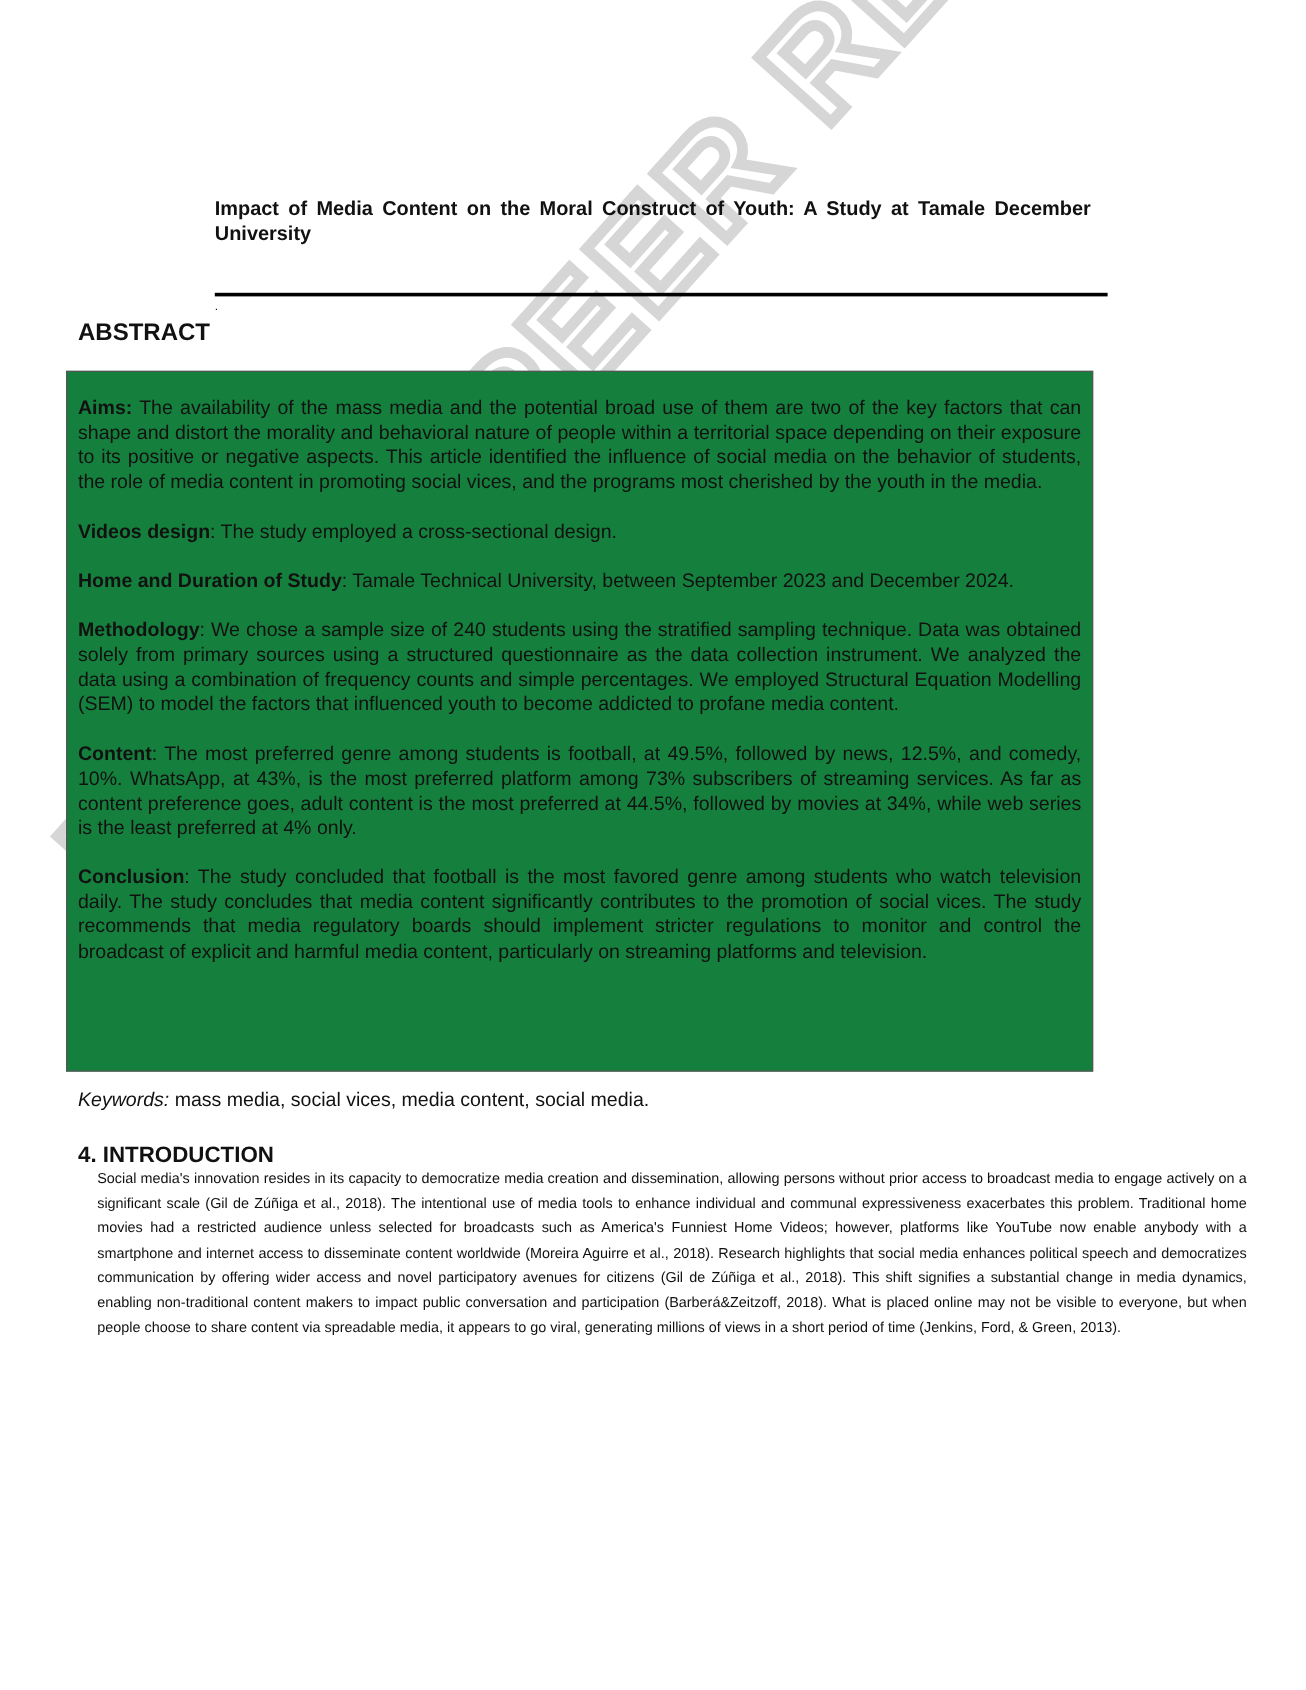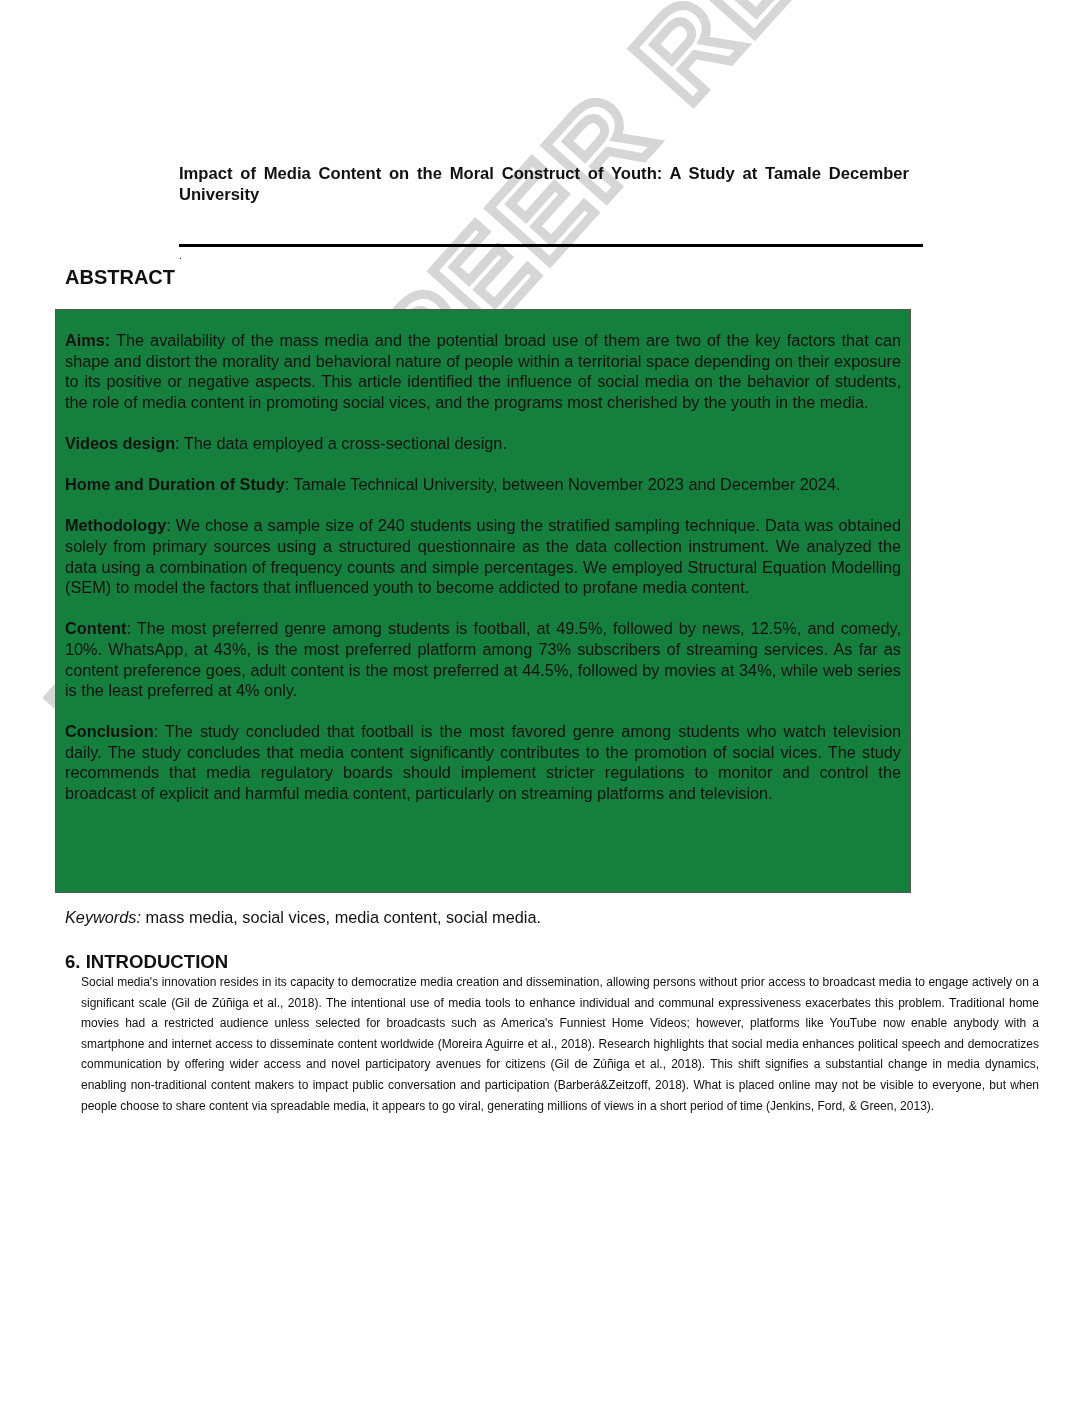--- a/index.html
+++ b/index.html
@@ -56,23 +56,23 @@
 <div class="watermark">UNDER PEER REVIEW</div>
 
 <div class="title">Impact of Media Content on the Moral Construct of Youth: A Study at Tamale December University</div>
 <div class="title-rule"></div>
 <div class="dot">.</div>
 
 <div class="abstract-heading">ABSTRACT</div>
 
 <div class="abstract-box">
   <p><b>Aims:</b><span> The availability of the mass media and the potential broad use of them are two of the key factors that can shape and distort the morality and behavioral nature of people within a territorial space depending on their exposure to its positive or negative aspects. This article identified the influence of social media on the behavior of students, the role of media content in promoting social vices, and the programs most cherished by the youth in the media.</span></p>
-  <p><b>Videos design</b><span>:  The data employed a cross-sectional design.</span></p>
-  <p><b>Home and Duration of Study</b><span>: Tamale Technical University, between November 2023 and December 2024.</span></p>
+  <p><b>Videos design</b><span>:  The study employed a cross-sectional design.</span></p>
+  <p><b>Home and Duration of Study</b><span>: Tamale Technical University, between September 2023 and December 2024.</span></p>
   <p><b>Methodology</b><span>: We chose a sample size of 240 students using the stratified sampling technique. Data was obtained solely from primary sources using a structured questionnaire as the data collection instrument. We analyzed the data using a combination of frequency counts and simple percentages. We employed Structural Equation Modelling (SEM) to model the factors that influenced youth to become addicted to profane media content.</span></p>
   <p><b>Content</b><span>: The most preferred genre among students is football, at 49.5%, followed by news, 12.5%, and comedy, 10%. WhatsApp, at 43%, is the most preferred platform among 73% subscribers of streaming services. As far as content preference goes, adult content is the most preferred at 44.5%, followed by movies at 34%, while web series is the least preferred at 4% only.</span></p>
   <p><b>Conclusion</b><span>: The study concluded that football is the most favored genre among students who watch television daily. The study concludes that media content significantly contributes to the promotion of social vices. The study recommends that media regulatory boards should implement stricter regulations to monitor and control the broadcast of explicit and harmful media content, particularly on streaming platforms and television.</span></p>
 </div>
 
 <div class="keywords"><i>Keywords:</i><span> mass media, social vices, media content, social media.</span></div>
 
-<div class="intro-heading">6. INTRODUCTION</div>
+<div class="intro-heading">4. INTRODUCTION</div>
 <p class="intro-body">Social media's innovation resides in its capacity to democratize media creation and dissemination, allowing persons without prior access to broadcast media to engage actively on a significant scale (Gil de Zúñiga et al., 2018). The intentional use of media tools to enhance individual and communal expressiveness exacerbates this problem. Traditional home movies had a restricted audience unless selected for broadcasts such as America's Funniest Home Videos; however, platforms like YouTube now enable anybody with a smartphone and internet access to disseminate content worldwide (Moreira Aguirre et al., 2018). Research highlights that social media enhances political speech and democratizes communication by offering wider access and novel participatory avenues for citizens (Gil de Zúñiga et al., 2018). This shift signifies a substantial change in media dynamics, enabling non-traditional content makers to impact public conversation and participation (Barberá&amp;Zeitzoff, 2018). What is placed online may not be visible to everyone, but when people choose to share content via spreadable media, it appears to go viral, generating millions of views in a short period of time (Jenkins, Ford, &amp; Green, 2013).</p>
 
 </body></html>

